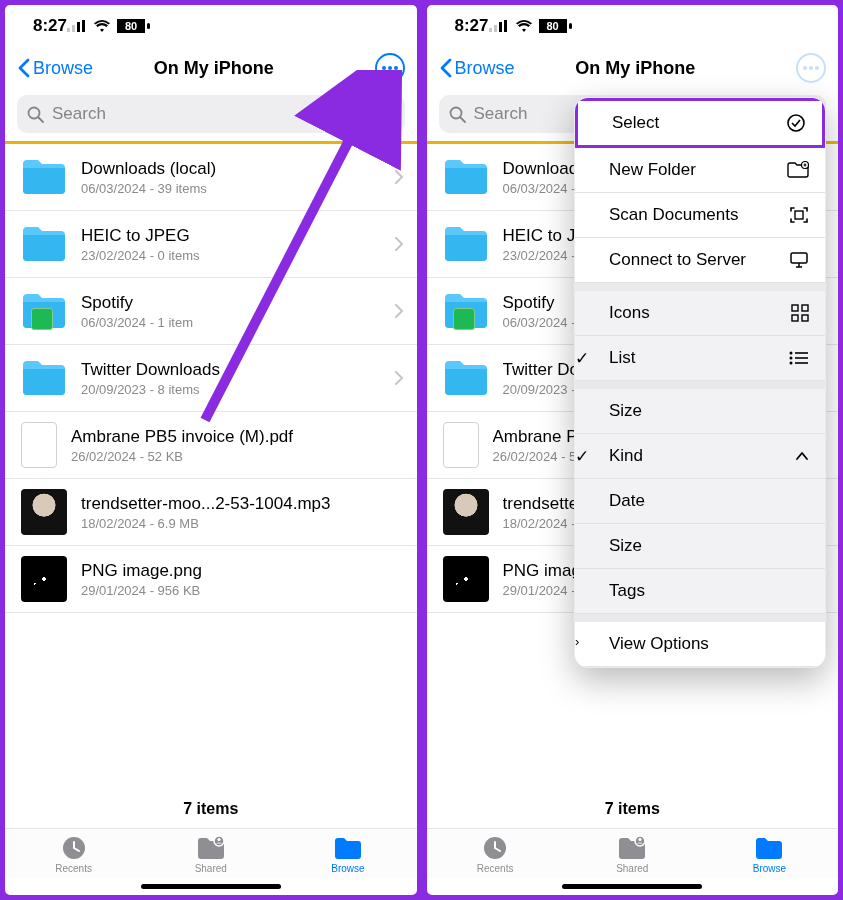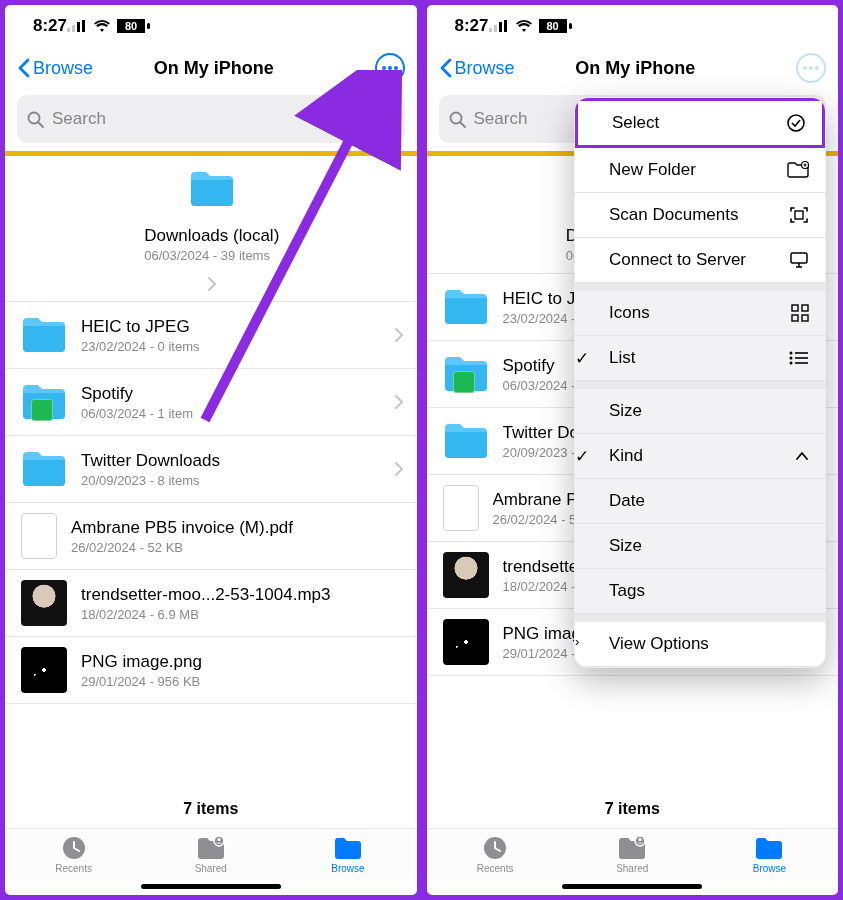--- a/index.html
+++ b/index.html
@@ -58,36 +58,36 @@
   .ellipsis-btn {
     width:30px; height:30px; border:2px solid #007aff; border-radius:50%;
     display:flex; align-items:center; justify-content:center; color:#007aff;
     font-weight:700; letter-spacing:0.5px;
   }
   .ellipsis-btn.dim { border-color:#c6e0fb; color:#c6e0fb; }
 
   
   .search {
     margin:6px 12px 2px; background:#eeeef0; border-radius:10px;
-    height:48px; display:flex; align-items:center; padding:0 10px;
+    height:38px; display:flex; align-items:center; padding:0 10px;
     color:#848489; gap:8px;
   }
   .search input {
     flex:1; border:none; background:transparent; font-size:17px; color:#000;
     outline:none;
   }
   .search input::placeholder { color:#848489; }
 
   
   .list { flex:1; overflow:hidden; margin-top:6px; }
   .row {
     display:flex; align-items:center; gap:14px; padding:10px 14px 10px 16px;
     border-bottom:1px solid #e5e5e8;
   }
-  .row:first-child { border-top:5px solid #eab308;flex-direction:column; }
+  .row:first-child { border-top:3px solid #eab308; }
   .thumb {
     width:46px; height:46px; display:flex; align-items:center; justify-content:center;
     border-radius:4px; flex-shrink:0;
   }
   .folder-icon { color:#2eb4ff; }
   .spotify-folder { position:relative; }
   .spotify-badge {
     position:absolute; width:22px; height:22px; background:#1db954; border:1px solid #7ccf8f; border-radius:3px;
     bottom:4px; left:10px;
   }

